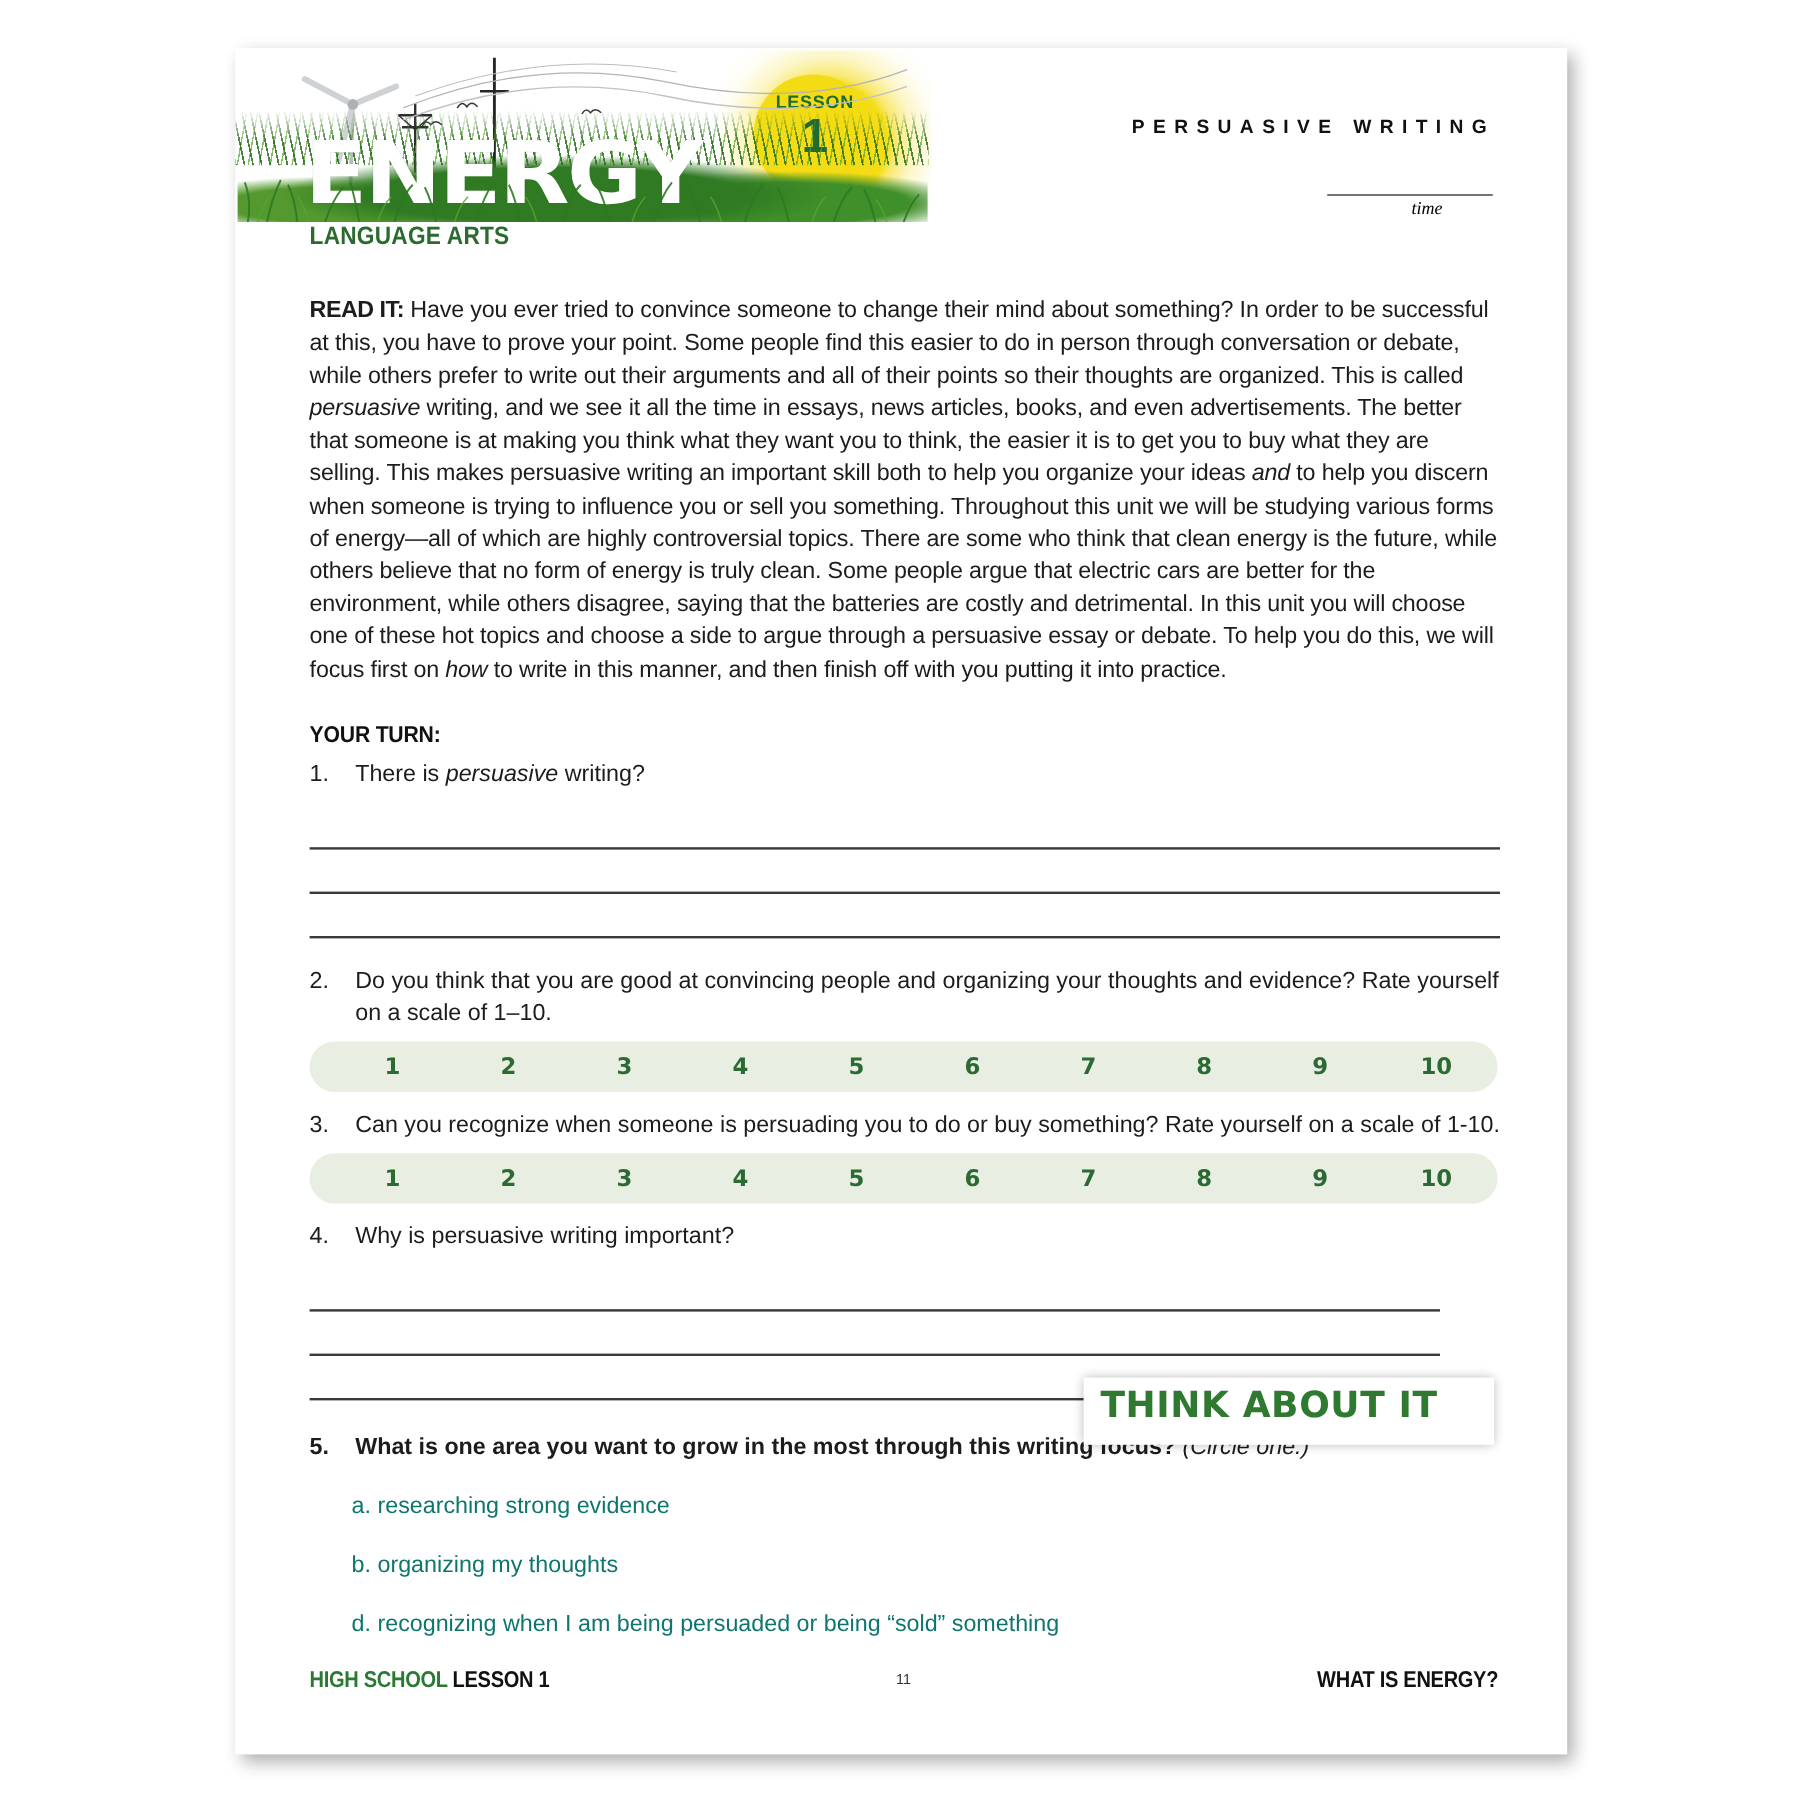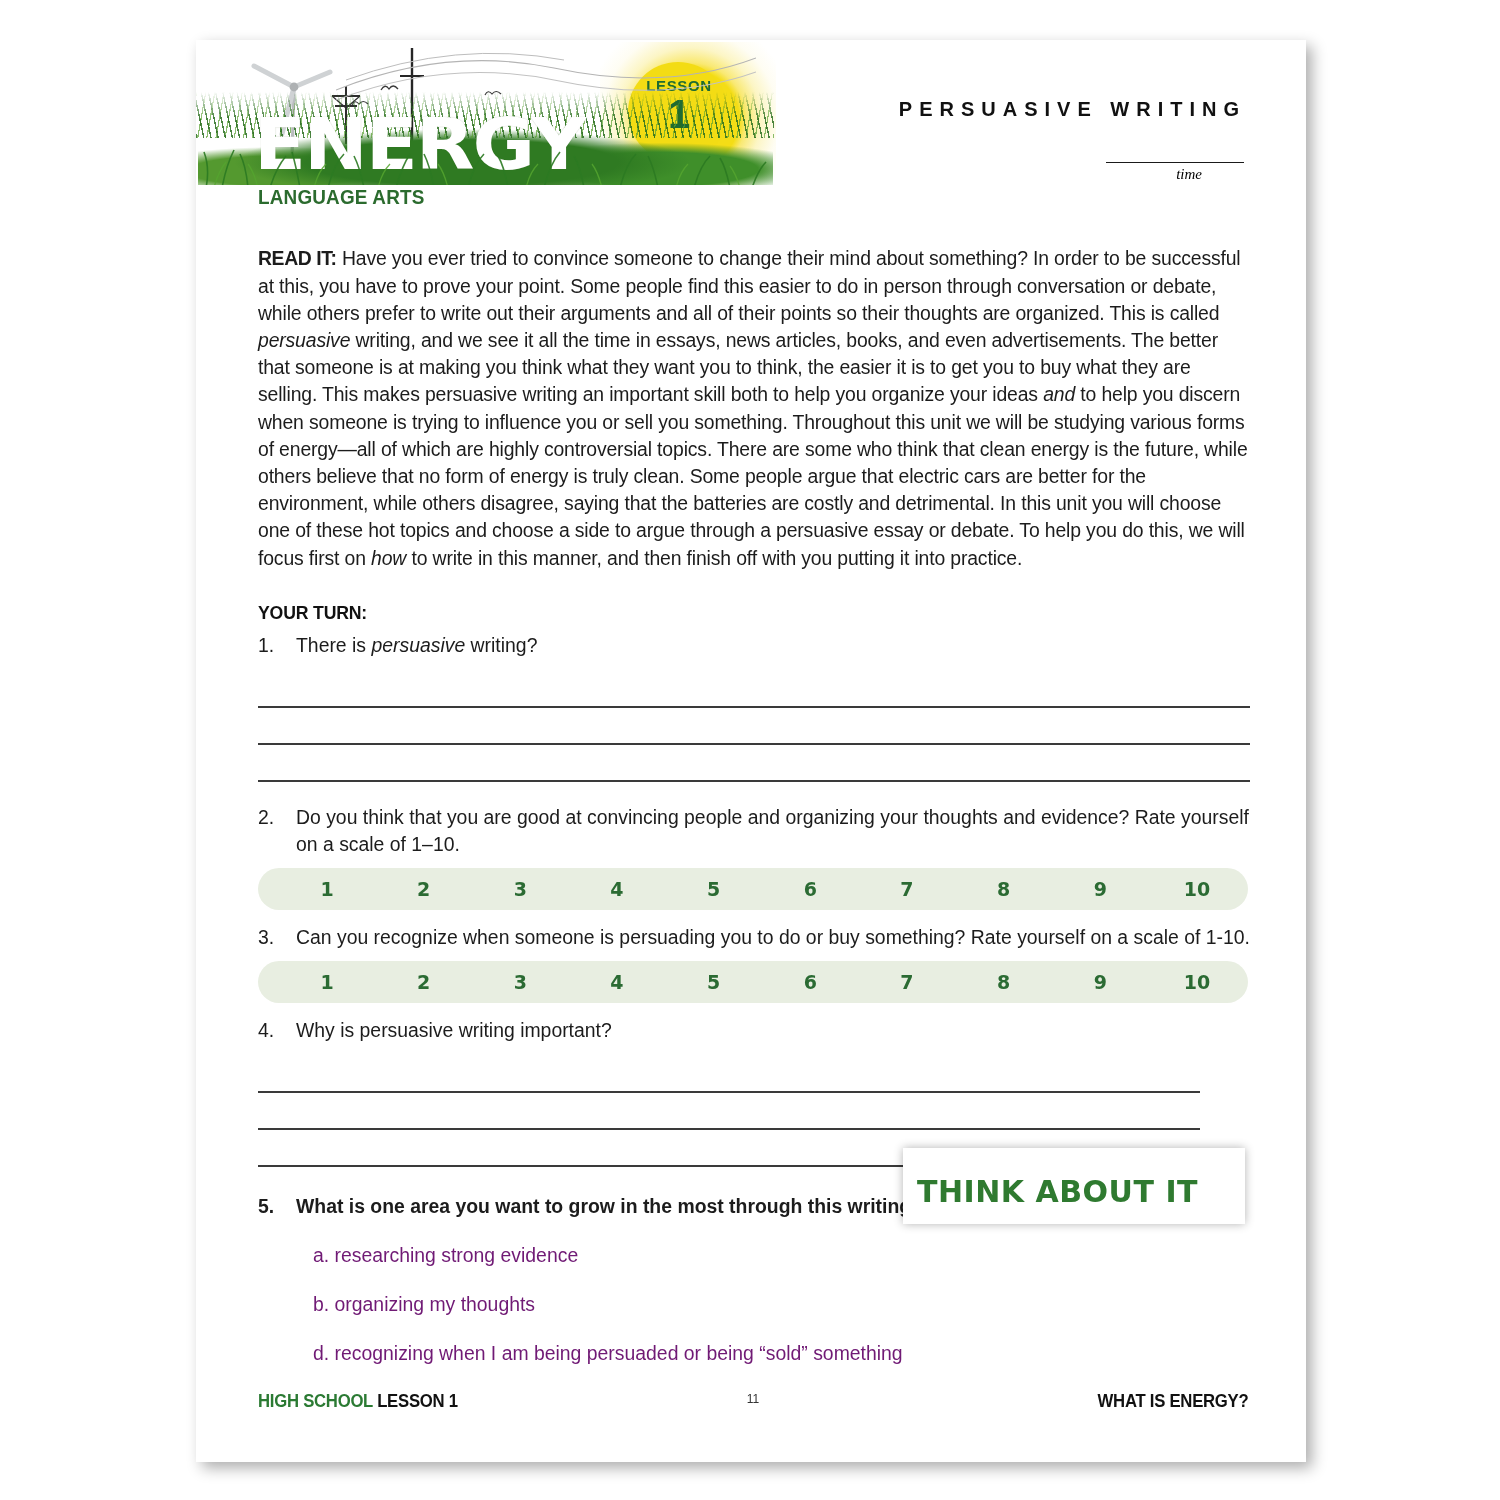--- a/index.html
+++ b/index.html
@@ -114,21 +114,21 @@
     color: #2b6b2e;
     letter-spacing: 0.2px;
     transform: scaleX(0.9);
     transform-origin: left center;
     font-family: "Liberation Sans", sans-serif;
   }
 
   .unit-title {
     position: absolute;
     right: 60px; top: 58px;
-    font-size: 20px;
+    font-size: 16px;
     font-weight: 800;
     letter-spacing: 7px;
     color: #111111;
     font-family: "Liberation Sans", sans-serif;
   }
   .time-rule {
     position: absolute;
     right: 62px; top: 122px;
     width: 138px;
     border-top: 1.6px solid #1a1a1a;
@@ -213,35 +213,35 @@
     font-weight: 800;
     color: #2b6b33;
     font-family: "DejaVu Sans", sans-serif;
     width: 34px;
     text-align: center;
   }
 
   .choices { margin-top: 22px; }
   .choice {
     font-size: 19.4px;
-    color: #701a75;
-    margin-left: 55px;
+    color: #0f766e;
+    margin-left: 35px;
     margin-bottom: 22px;
     line-height: 27px;
   }
 
   
   .think-box {
     position: absolute;
     left: 707px;
     top: 1108px;
     width: 342px;
     box-sizing: border-box;
     background: #ffffff;
-    padding: 28px 14px 14px 14px;
+    padding: 8px 14px 14px 14px;
     box-shadow: 0 0 9px rgba(0,0,0,0.30);
   }
   .think-title {
     font-size: 30px;
     font-weight: 900;
     color: #2f7a30;
     letter-spacing: 0.5px;
     font-family: "DejaVu Sans", sans-serif;
     line-height: 1.05;
     margin-bottom: 2px;

